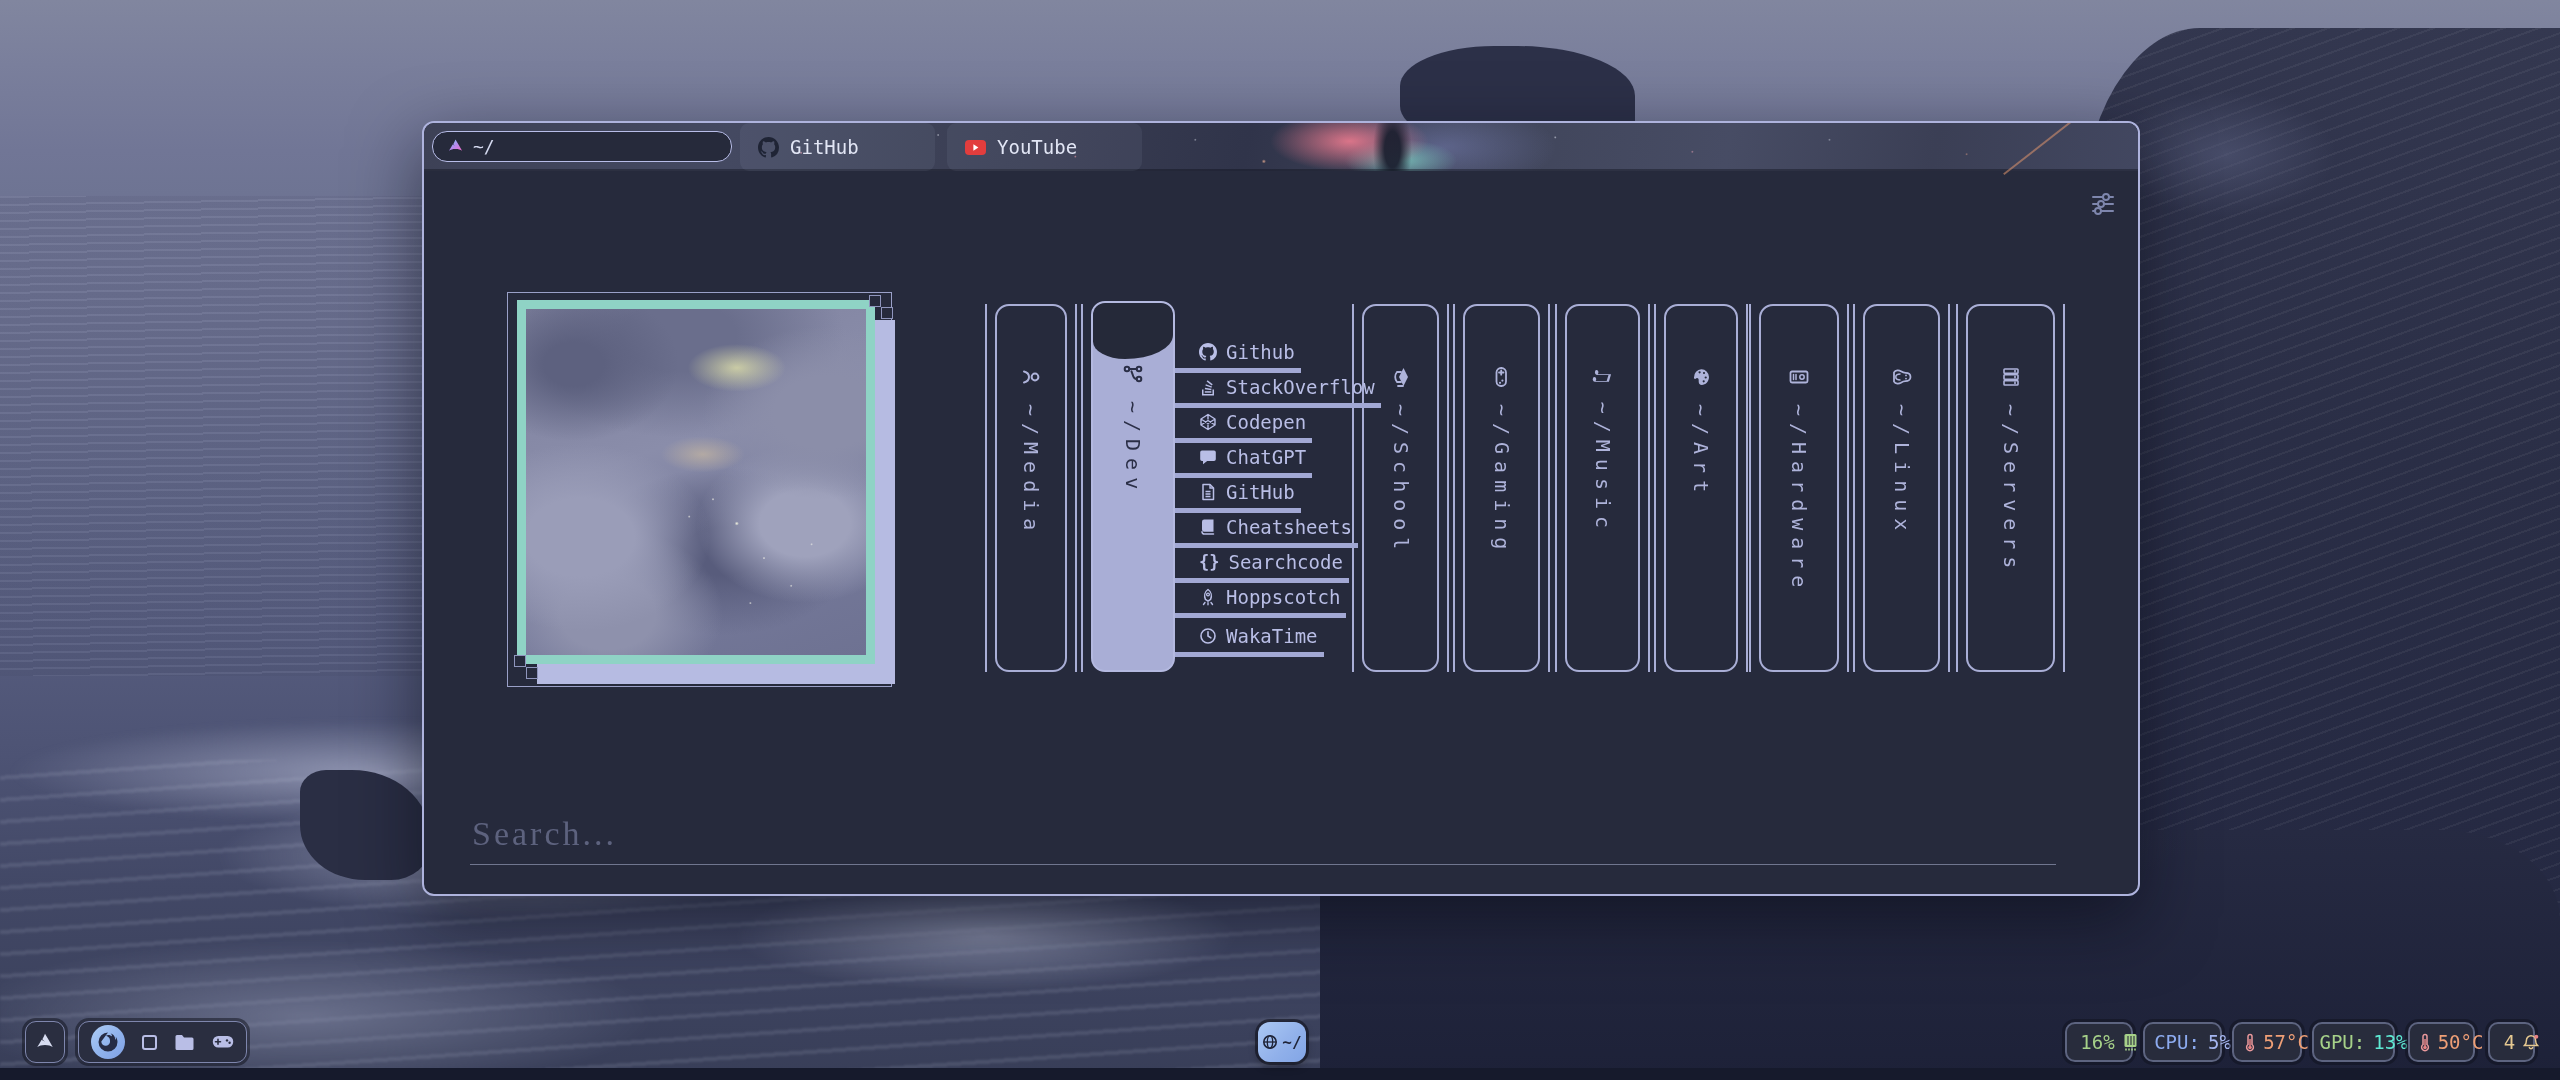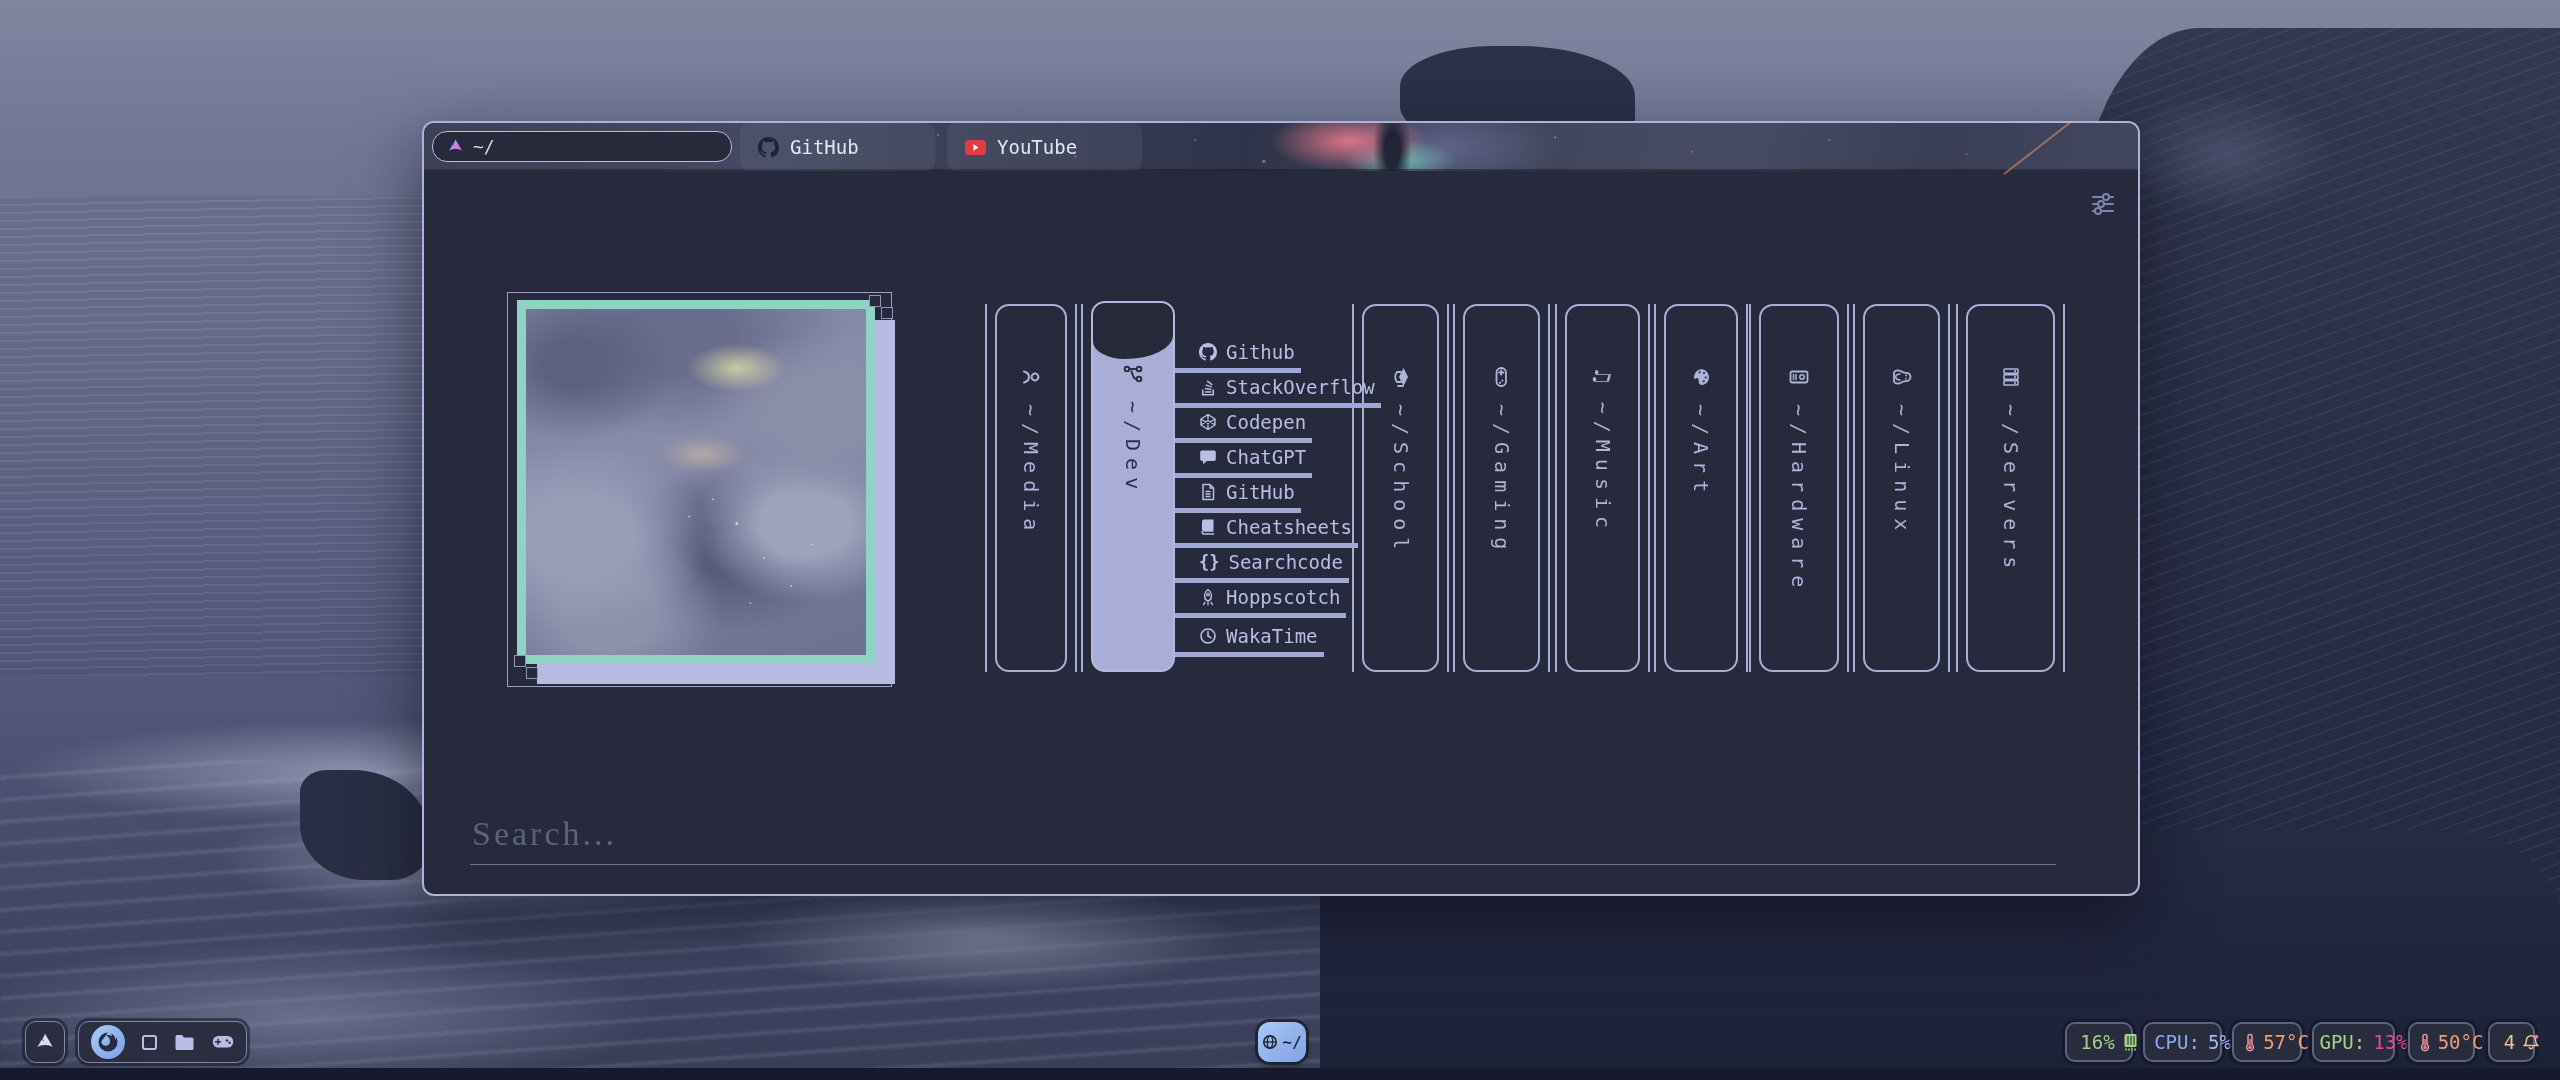--- a/index.html
+++ b/index.html
@@ -532,21 +532,21 @@
         <path d="M5 1.5a2 2 0 0 1 2 2v8a3.4 3.4 0 1 1-4 0v-8a2 2 0 0 1 2-2z" fill="none" stroke="#ea999c" stroke-width="1.5"></path>
         <circle cx="5" cy="14.5" r="1.8" fill="#e78284"></circle>
           <path d="M5 13V6" stroke="#e78284" stroke-width="1.5"></path>
       </svg>
     </span>
     <span>57°C</span>
   </div>
 
   <div class="widget" style="left:2312px;width:83px;text-align:right;">
     <span style="color:#a6d189;">GPU:</span>
-    <span style="color:#ec4899;">13%</span>
+    <span style="color:#5eead4;">13%</span>
   </div>
 
   <div class="widget" style="left:2408px;width:67px;color:#ef9f76;">
     <span>
       <svg class="svgicon" width="10" height="19" viewBox="0 0 10 19">
         <path d="M5 1.5a2 2 0 0 1 2 2v8a3.4 3.4 0 1 1-4 0v-8a2 2 0 0 1 2-2z" fill="none" stroke="#ea999c" stroke-width="1.5"></path>
         <circle cx="5" cy="14.5" r="1.8" fill="#e78284"></circle>
           <path d="M5 13V6" stroke="#e78284" stroke-width="1.5"></path>
       </svg>
     </span>

